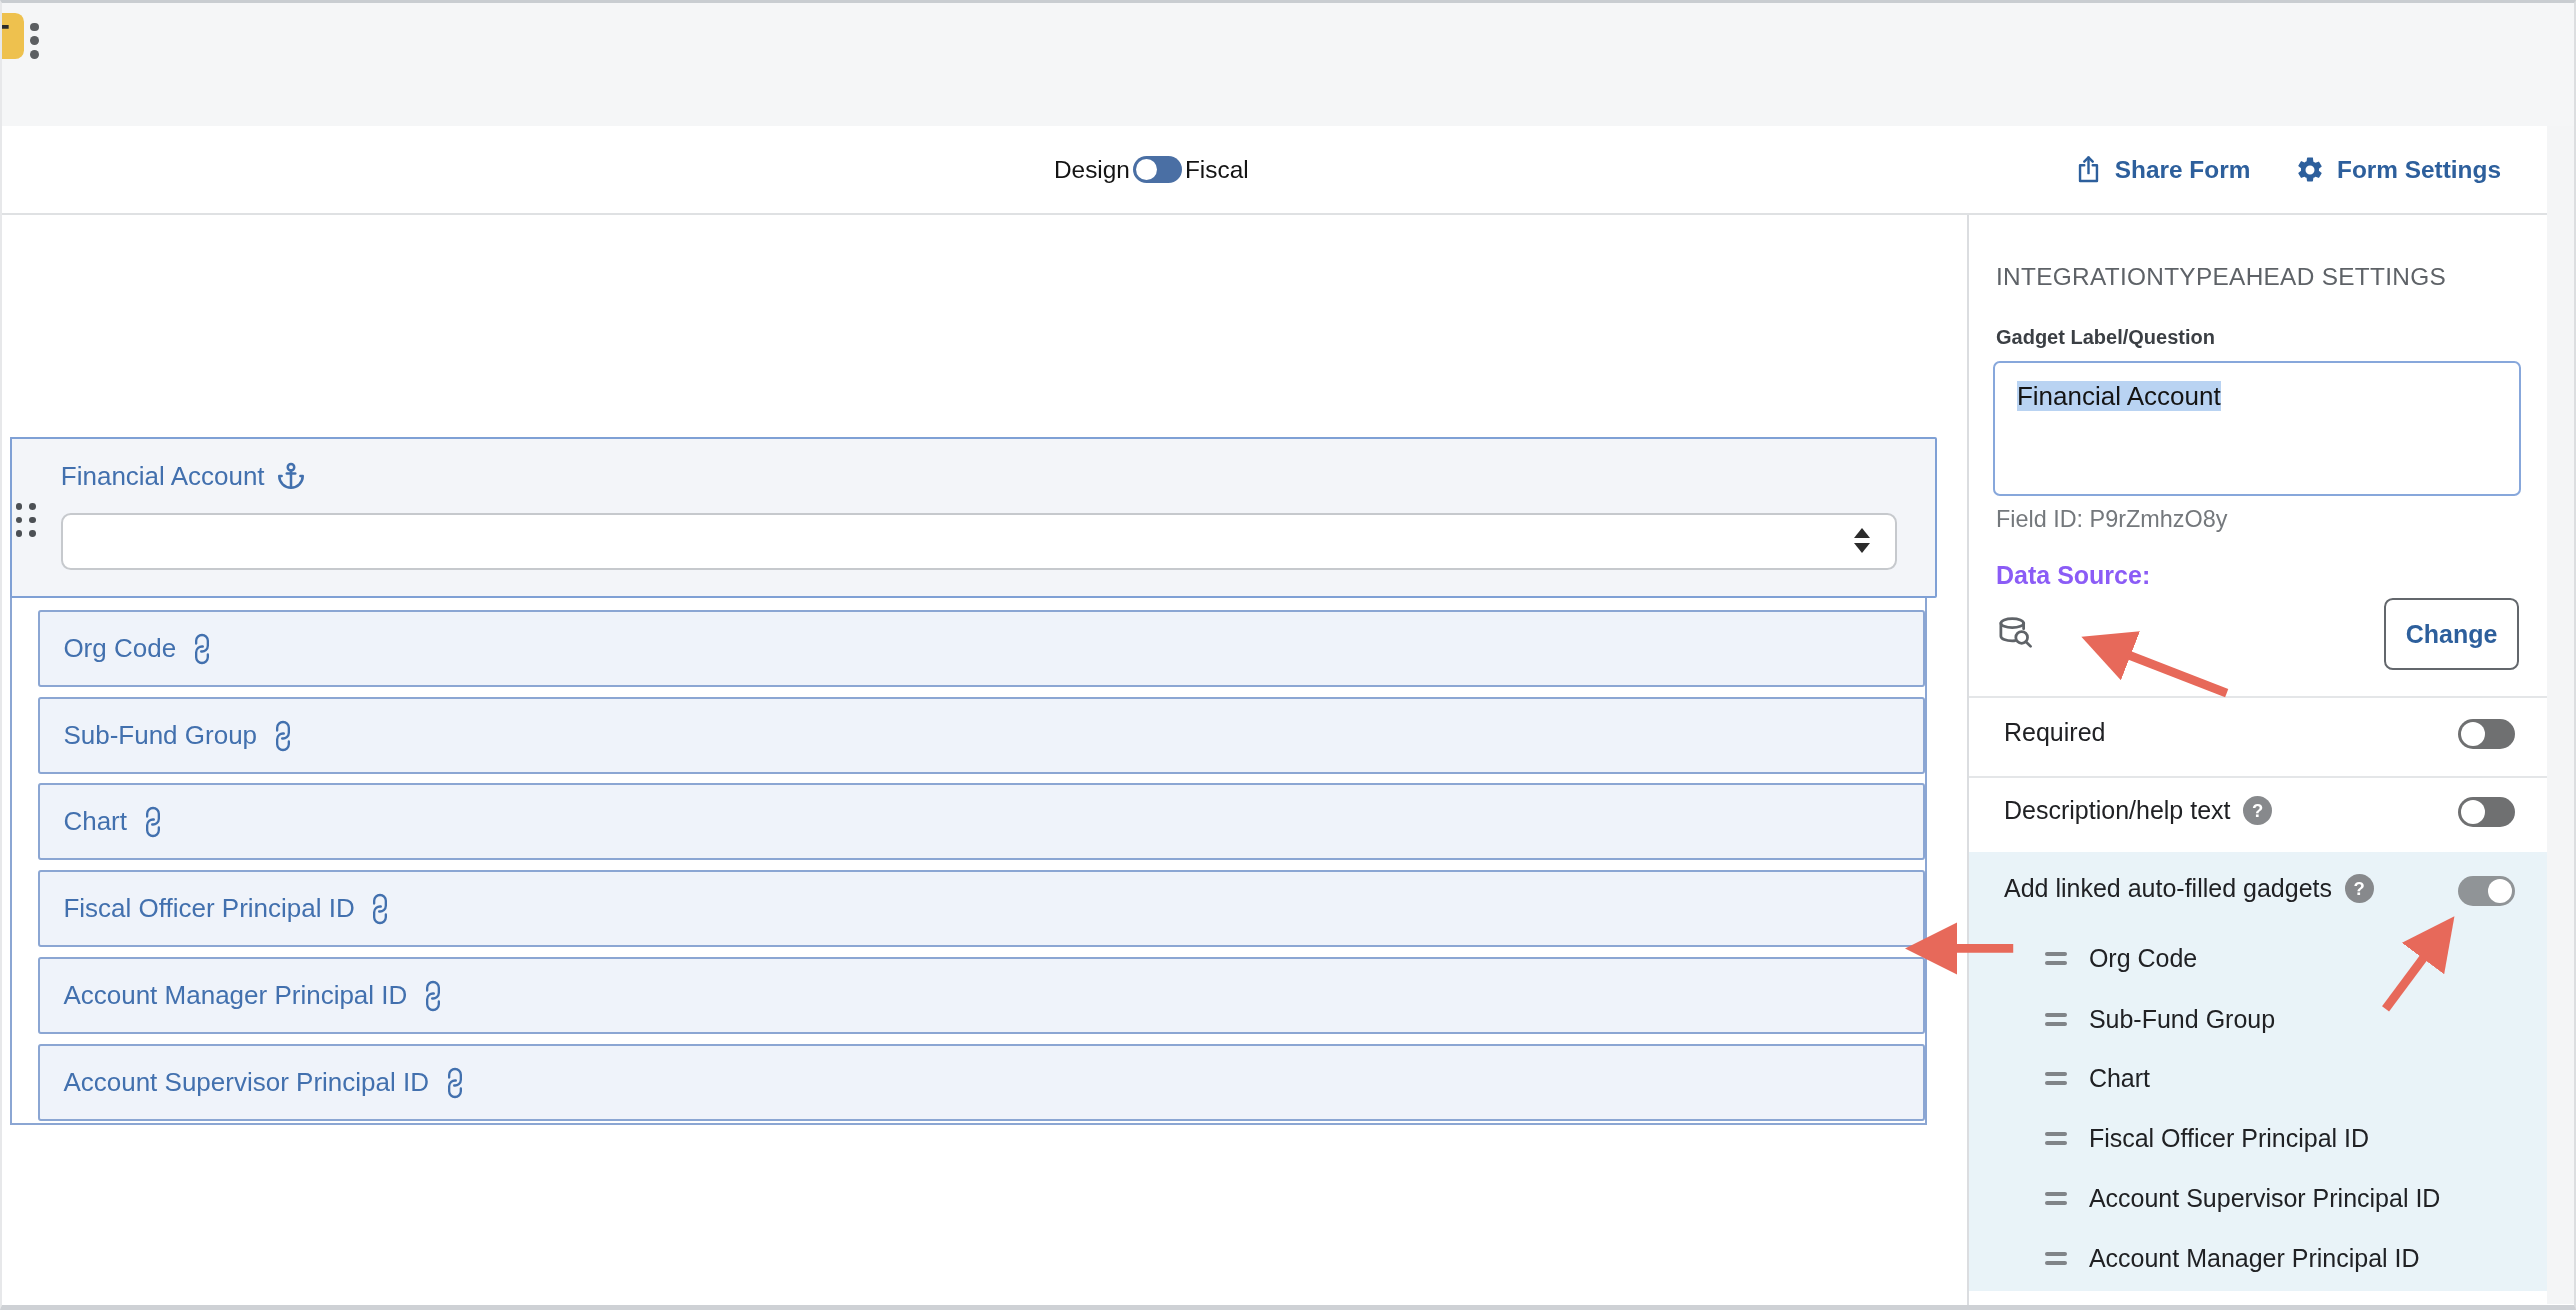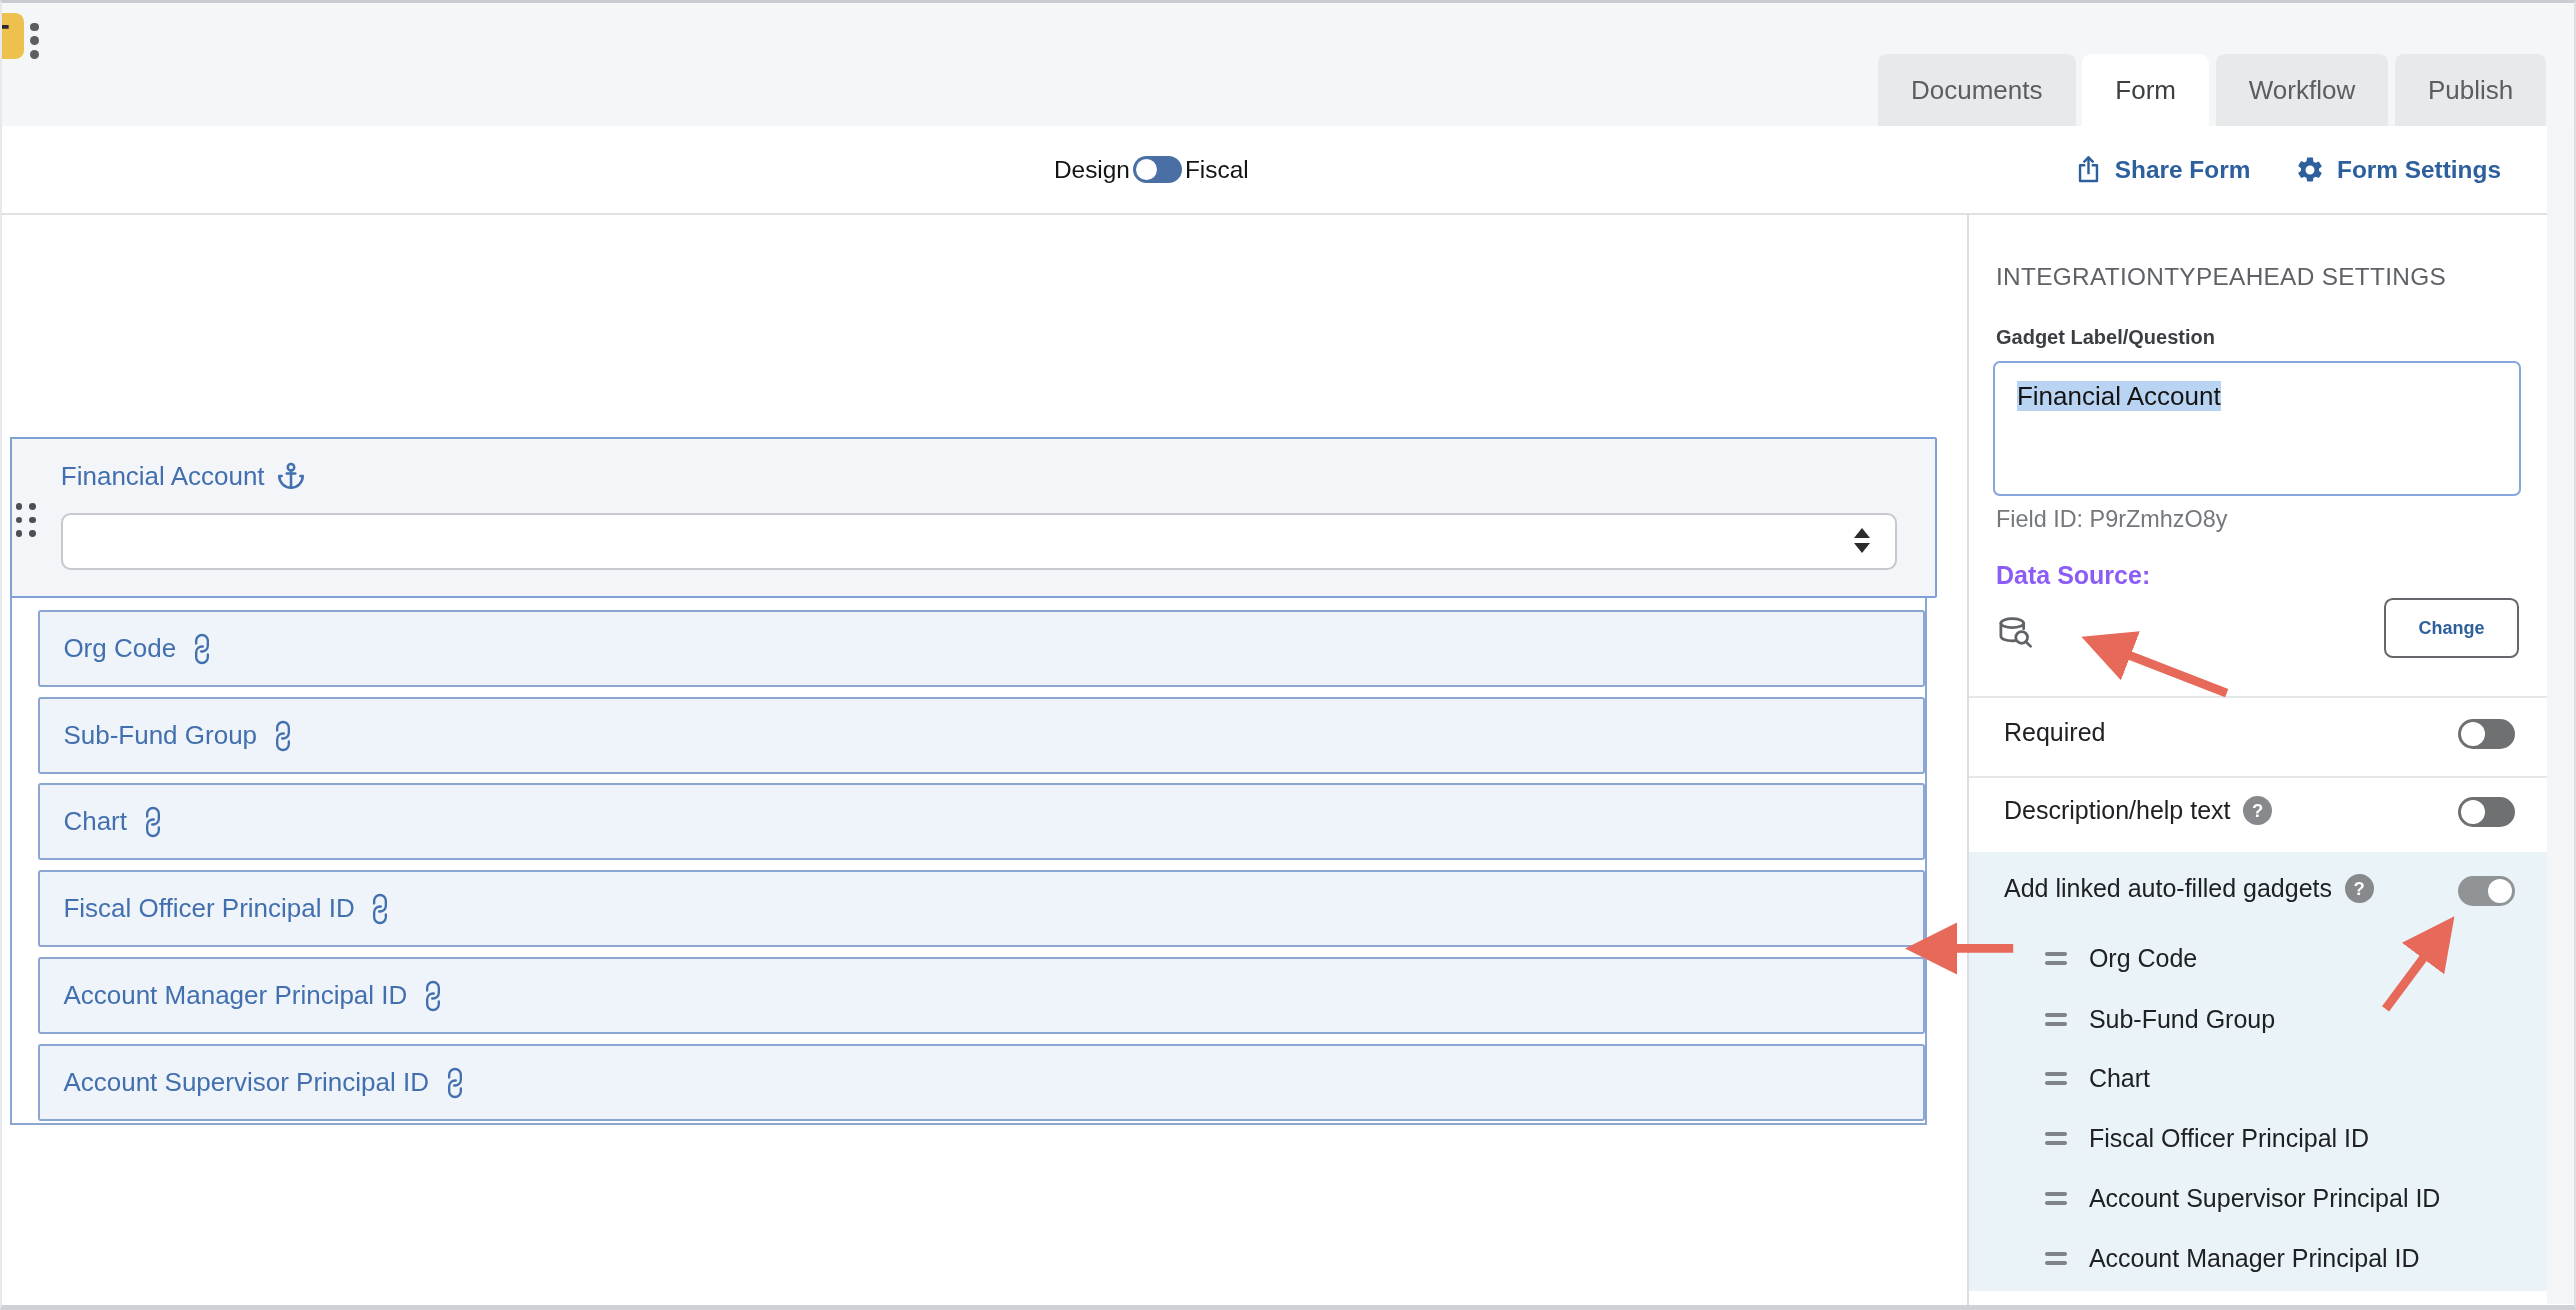--- a/index.html
+++ b/index.html
@@ -49,21 +49,21 @@
 
   
   .p-title { position:absolute; left:27px; top:48px; font-size:24.4px; color:#5e6267; letter-spacing:0.3px; }
   .p-q-label { position:absolute; left:27px; top:111px; font-size:20px; font-weight:700; color:#3b3f44; }
   .q-box { position:absolute; left:24.4px; top:146px; width:528px; height:135px; border:2.9px solid #87a7db; border-radius:6.8px; background:#fff; padding:17.6px 21.5px; font-size:26px; color:#141414; cursor:text; }
   .q-box .sel { background:#b9d3f2; }
   .p-fieldid { position:absolute; left:27px; top:291px; font-size:23.4px; color:#74787c; }
   .p-ds-label { position:absolute; left:27px; top:346px; font-size:25px; font-weight:700; color:#8b5cf6; }
   .ds-icon { position:absolute; left:27px; top:400px; }
   .ds-name { position:absolute; left:82px; top:387px; width:332px; font-size:25px; line-height:33px; color:#202124; }
-  .change-btn { position:absolute; right:28px; top:383px; width:135px; height:60px; background:#fff; border:2px solid #63676c; border-radius:8.8px; color:#2d5f9c; font-size:18px; font-weight:600; display:flex; align-items:center; justify-content:center; cursor:pointer; }
+  .change-btn { position:absolute; right:28px; top:383px; width:135px; height:72px; background:#fff; border:2px solid #63676c; border-radius:8.8px; color:#2d5f9c; font-size:25px; font-weight:600; display:flex; align-items:center; justify-content:center; cursor:pointer; }
   .p-hr { position:absolute; left:0; width:578px; height:2px; background:#e4e6e8; }
   .p-row-label { position:absolute; left:27px; font-size:25px; color:#202124; display:flex; align-items:center; gap:12.7px;margin-left:8px; }
   .q-ic { width:29px; height:29px; border-radius:50%; background:#87898c; color:#fff; font-size:18.5px; font-weight:700; display:flex; align-items:center; justify-content:center; cursor:pointer; }
   .toggle-gray { position:absolute; right:32px; width:57px; height:30px; border-radius:15.6px; cursor:pointer; }
   .toggle-gray i { position:absolute; top:2.9px; width:24.4px; height:24.4px; border-radius:50%; background:#fff; }
   .toggle-gray.off { background:#6f7071; } .toggle-gray.off i { left:2.9px; }
   .toggle-gray.on { background:#909497; } .toggle-gray.on i { right:2.9px; }
   .blue-section { position:absolute; left:0; top:637px; width:578px; height:439px; background:#e9f3f8; }
   .al-item { position:absolute; left:76px; height:33px; display:flex; align-items:center; gap:21.5px; font-size:25px; color:#202124; cursor:grab; }
   .eq-ic { display:flex; flex-direction:column; gap:4.9px; }
@@ -78,26 +78,20 @@
 
   <div class="tabbar">
     <div class="logo-tag">
         <span>T</span>
       </div>
     <div class="kebab">
         <i></i>
         <i></i>
         <i></i>
       </div>
-    <div class="tabs">
-      <div class="tab">Documents</div>
-      <div class="tab active">Form</div>
-      <div class="tab">Workflow</div>
-      <div class="tab">Publish</div>
-    </div>
   </div>
 
   <div class="toolbar">
     <div class="mode">
       <span>Design</span>
       <div class="toggle-blue">
           <i></i>
         </div>
       <span>Fiscal</span>
     </div>

